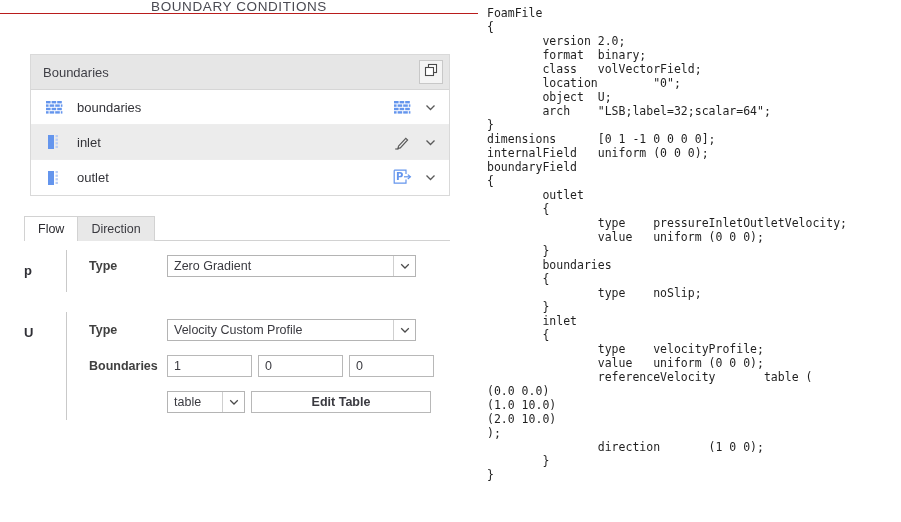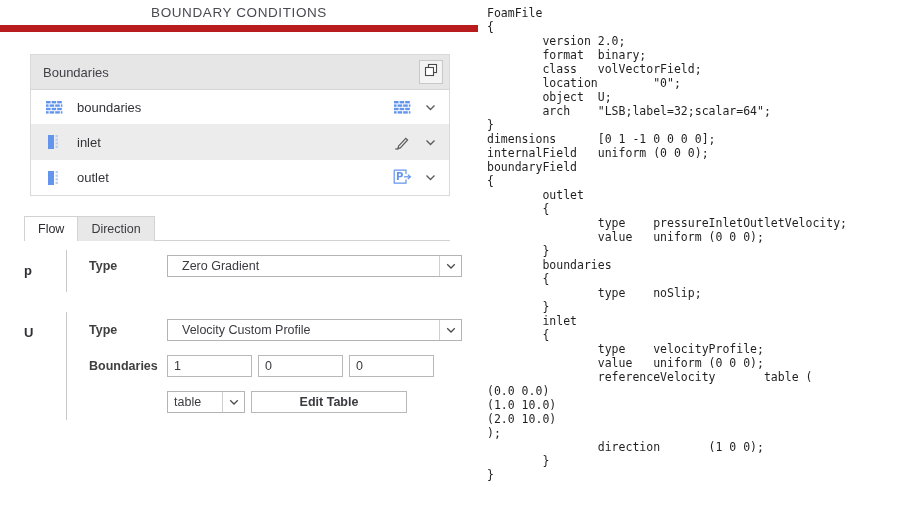--- a/index.html
+++ b/index.html
@@ -19,22 +19,22 @@
 
   
   .left-panel {
     position: absolute;
     left: 0; top: 0;
     width: 479px; height: 522px;
     background: #ffffff;
     border-right: 1px solid #ffffff;
   }
   .panel-title-bar {
-    height: 32px;
-    border-bottom: 7px solid #b91c1c;
+    height: 14px;
+    border-bottom: 1px solid #b91c1c;
     display: flex;
     align-items: center;
     justify-content: center;
   }
   .panel-title {
     font-size: 13.5px;
     letter-spacing: 0.6px;
     color: #4a4a52;
     font-weight: 400;
   }
@@ -205,39 +205,39 @@
     overflow: hidden;
     white-space: nowrap;
   }
   .select-box .sel-arrow {
     width: 22px;
     height: 100%;
     border-left: 1px solid #cfcfcf;
     display: flex; align-items: center; justify-content: center;
     flex-shrink: 0;
   }
-  .select-wide { width: 295px; padding-left: 8px; }
+  .select-wide { width: 249px; }
   .select-small { width: 78px; }
 
   .text-input {
     height: 22px;
     width: 85px;
     border: 1px solid #b8b8b8;
     background: #ffffff;
     font-size: 12.5px;
     color: #3a3a40;
     padding-left: 6px;
     font-family: "Liberation Sans", sans-serif;
     outline: none;
   }
   .dir-inputs { display: flex; gap: 6px; }
 
   .btn {
     height: 22px;
-    width: 156px;
+    width: 180px;
     border: 1px solid #b8b8b8;
     background: #ffffff;
     font-size: 12.5px;
     font-weight: 700;
     color: #3a3a40;
     font-family: "Liberation Sans", sans-serif;
     cursor: pointer;
   }
   .bottom-controls { display: flex; gap: 6px; align-items: center; }
 

